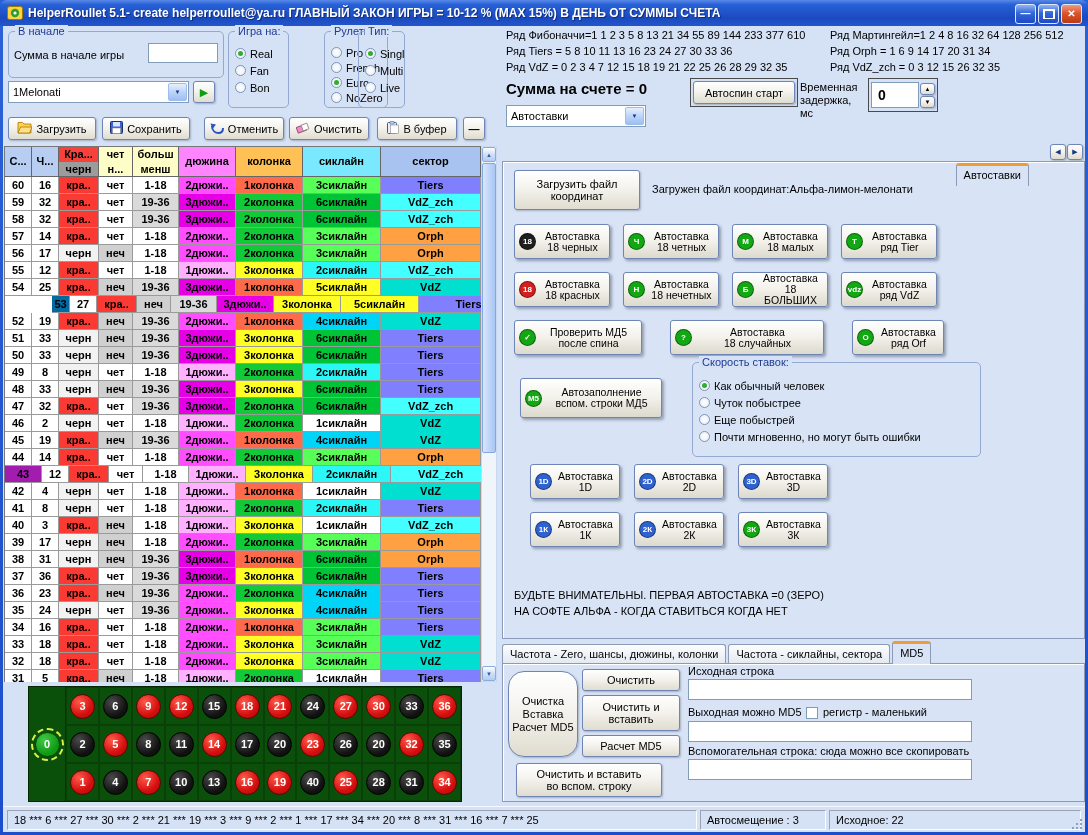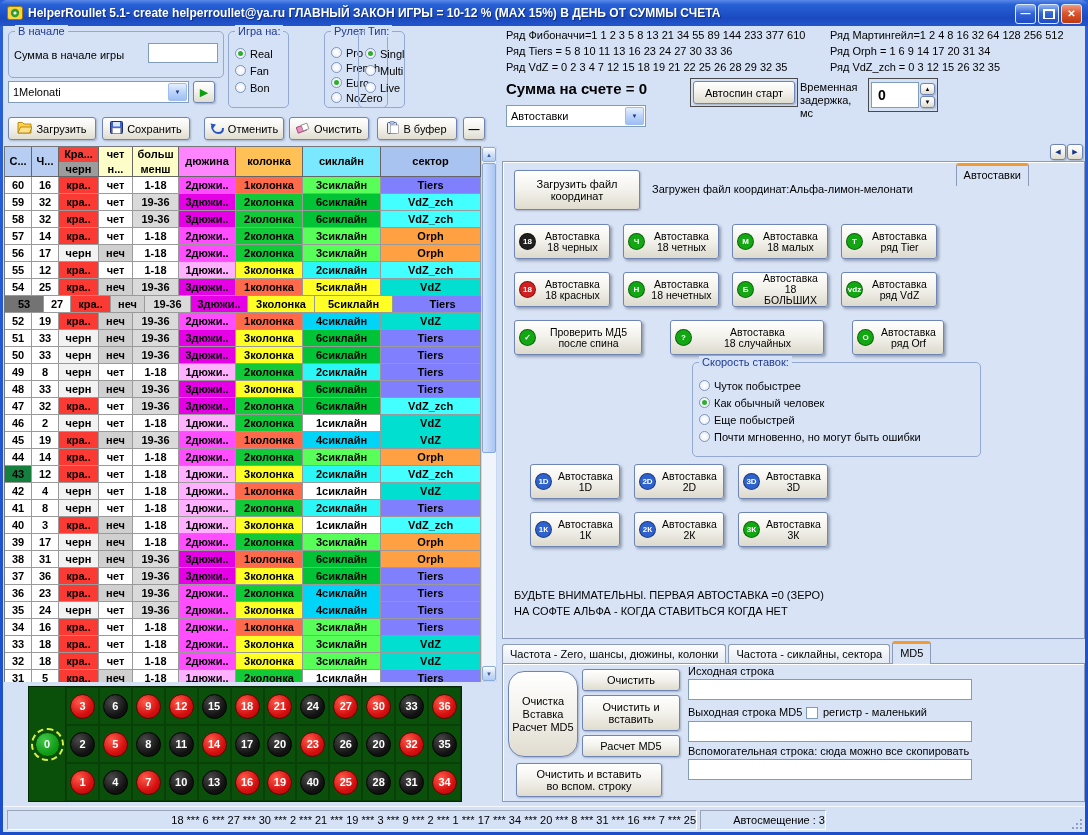--- a/index.html
+++ b/index.html
@@ -134,21 +134,21 @@
   .md5-clear{position:absolute;left:582px;top:669px;width:98px;height:22px;}
   .md5-clearpaste{position:absolute;left:582px;top:695px;width:98px;height:36px;line-height:12px;text-align:center;padding:0 6px;}
   .md5-calc{position:absolute;left:582px;top:735px;width:98px;height:22px;}
   .md5-label{position:absolute;white-space:nowrap;}
   .md5-input{position:absolute;width:284px;height:21px;}
   .chk{position:absolute;left:806px;top:707px;width:12px;height:12px;background:#fff;border:1px solid #7f9db9;box-sizing:border-box;}
   .md5-helperbtn{position:absolute;left:516px;top:763px;width:146px;height:34px;line-height:12px;text-align:center;}
   
   .statusbar{position:absolute;left:3px;bottom:3px;width:1082px;height:26px;background:#d5e1f5;border-top:1px solid #f4f8fe;box-sizing:border-box;}
   .sbp{position:absolute;top:3px;height:20px;border:1px solid;border-color:#9aa5b8 #fdfdfd #fdfdfd #9aa5b8;
-    line-height:18px;padding-left:6px;overflow:hidden;white-space:nowrap;box-sizing:border-box;text-align:right;}
+    line-height:18px;padding-left:6px;overflow:hidden;white-space:nowrap;box-sizing:border-box;}
   .sb1{left:4px;width:690px}.sb2{left:697px;width:126px}.sb3{left:826px;width:252px}
   .grip{position:absolute;right:2px;bottom:2px;width:13px;height:13px;}
   .grip::after{content:"";position:absolute;right:1px;bottom:1px;width:2px;height:2px;background:#8fa0c8;
     box-shadow:-4px 0 #8fa0c8,-8px 0 #8fa0c8,0 -4px #8fa0c8,-4px -4px #8fa0c8,0 -8px #8fa0c8;}
 </style>
 </head>
 <body>
 
 <div class="window">
   <div class="client"></div>
@@ -383,21 +383,21 @@
           <div class="td" style="width: 27px; background: rgb(255, 255, 255);">25</div>
           <div class="td" style="width: 40px; background: rgb(251, 59, 51);">кра..</div>
           <div class="td" style="width: 34px; background: rgb(208, 208, 208);">неч</div>
           <div class="td" style="width: 46px; background: rgb(218, 218, 218);">19-36</div>
           <div class="td" style="width: 57px; background: rgb(229, 0, 229);">3дюжи..</div>
           <div class="td" style="width: 67px; background: rgb(255, 107, 74);">1колонка</div>
           <div class="td" style="width: 78px; background: rgb(255, 255, 38);">5сиклайн</div>
           <div class="td" style="width: 100px; background: rgb(0, 223, 208);">VdZ</div>
         </div>
         <div class="trow">
-          <div class="td" style="width: 39px; background: #737373;">53</div>
+          <div class="td" style="width: 18px; background: #0369a1; margin-left: 47px;">53</div>
           <div class="td" style="width: 27px; background: rgb(255, 255, 255);">27</div>
           <div class="td" style="width: 40px; background: rgb(251, 59, 51);">кра..</div>
           <div class="td" style="width: 34px; background: rgb(208, 208, 208);">неч</div>
           <div class="td" style="width: 46px; background: rgb(218, 218, 218);">19-36</div>
           <div class="td" style="width: 57px; background: rgb(229, 0, 229);">3дюжи..</div>
           <div class="td" style="width: 67px; background: rgb(255, 255, 38);">3колонка</div>
           <div class="td" style="width: 78px; background: rgb(255, 255, 38);">5сиклайн</div>
           <div class="td" style="width: 100px; background: rgb(128, 128, 255);">Tiers</div>
         </div>
         <div class="trow">
@@ -493,21 +493,21 @@
           <div class="td" style="width: 27px; background: rgb(255, 255, 255);">14</div>
           <div class="td" style="width: 40px; background: rgb(251, 59, 51);">кра..</div>
           <div class="td" style="width: 34px; background: rgb(255, 255, 255);">чет</div>
           <div class="td" style="width: 46px; background: rgb(255, 255, 255);">1-18</div>
           <div class="td" style="width: 57px; background: rgb(255, 77, 255);">2дюжи..</div>
           <div class="td" style="width: 67px; background: rgb(18, 201, 56);">2колонка</div>
           <div class="td" style="width: 78px; background: rgb(88, 255, 88);">3сиклайн</div>
           <div class="td" style="width: 100px; background: rgb(255, 161, 67);">Orph</div>
         </div>
         <div class="trow">
-          <div class="td" style="width: 27px; background: #15803d;">43</div>
+          <div class="td" style="width: 37px; background: #a21caf;">43</div>
           <div class="td" style="width: 27px; background: rgb(255, 255, 255);">12</div>
           <div class="td" style="width: 40px; background: rgb(251, 59, 51);">кра..</div>
           <div class="td" style="width: 34px; background: rgb(255, 255, 255);">чет</div>
           <div class="td" style="width: 46px; background: rgb(255, 255, 255);">1-18</div>
           <div class="td" style="width: 57px; background: rgb(255, 176, 255);">1дюжи..</div>
           <div class="td" style="width: 67px; background: rgb(255, 255, 38);">3колонка</div>
           <div class="td" style="width: 78px; background: rgb(44, 247, 247);">2сиклайн</div>
           <div class="td" style="width: 100px; background: rgb(68, 255, 255);">VdZ_zch</div>
         </div>
         <div class="trow">
@@ -851,30 +851,34 @@
       <div class="bet-btn">
         <span class="bet-icon" style="background: rgb(19, 167, 19);">?</span>
         <span class="bet-label">Автоставка<br>18 случайных</span>
       </div>
       <div class="bet-btn">
         <span class="bet-icon" style="background: rgb(19, 167, 19);">О</span>
         <span class="bet-label">Автоставка<br>ряд Orf</span>
       </div>
     </div>
 
+  <div class="bet-btn autofill-btn">
+    <span class="bet-icon" style="background:#13a713">М5</span>
+    <span class="bet-label">Автозаполнение<br>вспом. строки МД5</span>
+  </div>
 
   <div class="grp grp-speed">
     <span class="grp-title">Скорость ставок:</span>
   <div class="radio-row">
+        <span class="radio on"></span>
+        <span class="radio-lab">Как обычный человек</span>
+      </div>
+      <div class="radio-row">
         <span class="radio"></span>
         <span class="radio-lab">Чуток побыстрее</span>
-      </div>
-      <div class="radio-row">
-        <span class="radio on"></span>
-        <span class="radio-lab">Как обычный человек</span>
       </div>
       <div class="radio-row">
         <span class="radio"></span>
         <span class="radio-lab">Еще побыстрей</span>
       </div>
       <div class="radio-row">
         <span class="radio"></span>
         <span class="radio-lab">Почти мгновенно, но могут быть ошибки</span>
       </div>
     </div>
@@ -918,26 +922,27 @@
     </div>
   <div class="tabpanel bottom"></div>
 
   <div class="btn md5-big">Очистка<br>Вставка<br>Расчет MD5</div>
   <div class="btn md5-clear">Очистить</div>
   <div class="btn md5-clearpaste">Очистить и вставить</div>
   <div class="btn md5-calc">Расчет MD5</div>
 
   <div class="md5-label" style="left:688px;top:665px">Исходная строка</div>
   <input class="edit md5-input" style="left: 688px; top: 679px;" value="">
-  <div class="md5-label" style="left:688px;top:706px">Выходная строка MD5</div>
+  <div class="md5-label" style="left:688px;top:706px">Выходная можно MD5</div>
   <span class="chk"></span>
   <div class="md5-label" style="left:823px;top:706px">регистр - маленький</div>
   <input class="edit md5-input" style="left: 688px; top: 721px;" value="">
   <div class="md5-label" style="left:688px;top:745px">Вспомогательная строка: сюда можно все скопировать</div>
   <input class="edit md5-input" style="left: 688px; top: 759px;" value="">
   <div class="btn md5-helperbtn">Очистить и вставить<br>во вспом. строку</div>
 
   <div class="statusbar">
     <div class="sbp sb1">18 *** 6 *** 27 *** 30 *** 2 *** 21 *** 19 *** 3 *** 9 *** 2 *** 1 *** 17 *** 34 *** 20 *** 8 *** 31 *** 16 *** 7 *** 25</div>
     <div class="sbp sb2">Автосмещение : 3</div>
+    <div class="sbp sb3">Исходное: 22</div>
     <div class="grip"></div>
   </div>
 </div>
 
 </body></html>

